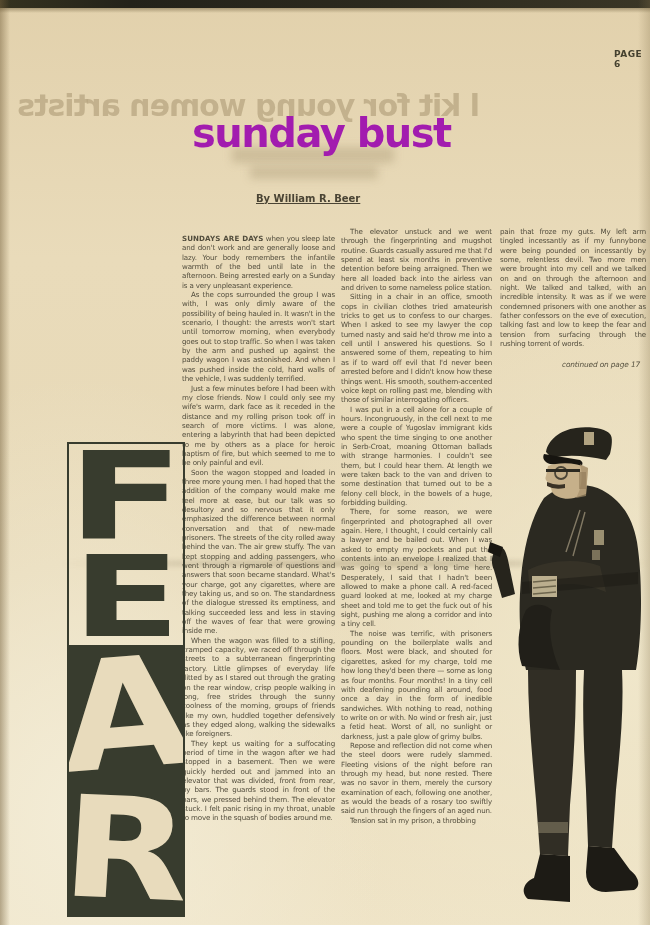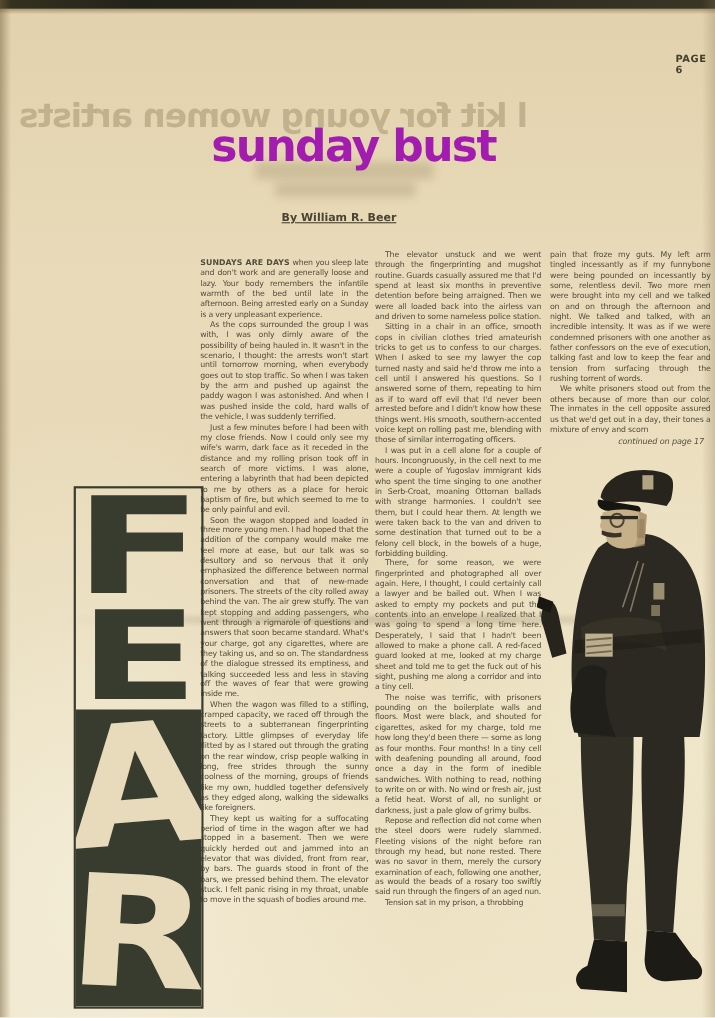--- a/index.html
+++ b/index.html
@@ -40,21 +40,21 @@
   
   .col{font-size:7.1px;line-height:9.35px;letter-spacing:-.15px;
     text-align:justify;color:#514c3c;}
   .col p{margin:0;text-indent:9px;}
   .col p.noindent{text-indent:0;}
   .col1{left:182px;top:234px;width:153px;}
   .col2{left:341px;top:227px;width:151px;}
   .col3{left:500px;top:227px;width:146px;}
   .lead-in{font-weight:bold;letter-spacing:.1px;}
   .continued{display:block;text-align:right;font-style:italic;
-    font-size:7.4px;margin-top:2px;padding-right:6px;color:#55503f;}
+    font-size:7.4px;margin-top:12px;padding-right:6px;color:#55503f;}
   
   .fear-box{left:67px;top:442px;width:118px;height:475px;box-sizing:border-box;
     border:2px solid #383c2e;overflow:hidden;background:transparent;}
   .fear-letter{display:flex;align-items:center;justify-content:center;
     font-family:"DejaVu Sans",sans-serif;font-weight:bold;}
   .fl-f{height:105px;color:#383c2e;font-size:122px;}
   .fl-f span{transform:scaleX(1.4);}
   .fl-e{height:96px;color:#383c2e;font-size:112px;}
   .fl-e span{transform:scaleX(1.42);}
   .fear-dark{height:270px;background:#383c2e;}
@@ -85,32 +85,31 @@
 <div class="abs col col1">
   <p class="noindent"><b class="lead-in">SUNDAYS ARE DAYS</b><span> when you sleep late and don't work and are generally loose and lazy. Your body remembers the infantile warmth of the bed until late in the afternoon. Being arrested early on a Sunday is a very unpleasant experience.</span></p>
   <p>As the cops surrounded the group I was with, I was only dimly aware of the possibility of being hauled in. It wasn't in the scenario, I thought: the arrests won't start until tomorrow morning, when everybody goes out to stop traffic. So when I was taken by the arm and pushed up against the paddy wagon I was astonished. And when I was pushed inside the cold, hard walls of the vehicle, I was suddenly terrified.</p>
   <p>Just a few minutes before I had been with my close friends. Now I could only see my wife's warm, dark face as it receded in the distance and my rolling prison took off in search of more victims. I was alone, entering a labyrinth that had been depicted to me by others as a place for heroic baptism of fire, but which seemed to me to be only painful and evil.</p>
   <p>Soon the wagon stopped and loaded in three more young men. I had hoped that the addition of the company would make me feel more at ease, but our talk was so desultory and so nervous that it only emphasized the difference between normal conversation and that of new-made prisoners. The streets of the city rolled away behind the van. The air grew stuffy. The van kept stopping and adding passengers, who went through a rigmarole of questions and answers that soon became standard. What's your charge, got any cigarettes, where are they taking us, and so on. The standardness of the dialogue stressed its emptiness, and talking succeeded less and less in staving off the waves of fear that were growing inside me.</p>
   <p>When the wagon was filled to a stifling, cramped capacity, we raced off through the streets to a subterranean fingerprinting factory. Little glimpses of everyday life flitted by as I stared out through the grating on the rear window, crisp people walking in long, free strides through the sunny coolness of the morning, groups of friends like my own, huddled together defensively as they edged along, walking the sidewalks like foreigners.</p>
   <p>They kept us waiting for a suffocating period of time in the wagon after we had stopped in a basement. Then we were quickly herded out and jammed into an elevator that was divided, front from rear, by bars. The guards stood in front of the bars, we pressed behind them. The elevator stuck. I felt panic rising in my throat, unable to move in the squash of bodies around me.</p>
 </div>
 
 <div class="abs col col2">
-  <p>The elevator unstuck and we went through the fingerprinting and mugshot routine. Guards casually assured me that I'd spend at least six months in preventive detention before being arraigned. Then we were all loaded back into the airless van and driven to some nameless police station.</p>
+  <p>The elevator unstuck and we went through the fingerprinting and mugshot routine. Guards casually assured me that I'd spend at least six months in preventive detention before being arraigned. Then we here all loaded back into the airless van and driven to some nameless police station.</p>
   <p>Sitting in a chair in an office, smooth cops in civilian clothes tried amateurish tricks to get us to confess to our charges. When I asked to see my lawyer the cop turned nasty and said he'd throw me into a cell until I answered his questions. So I answered some of them, repeating to him as if to ward off evil that I'd never been arrested before and I didn't know how these things went. His smooth, southern-accented voice kept on rolling past me, blending with those of similar interrogating officers.</p>
   <p>I was put in a cell alone for a couple of hours. Incongruously, in the cell next to me were a couple of Yugoslav immigrant kids who spent the time singing to one another in Serb-Croat, moaning Ottoman ballads with strange harmonies. I couldn't see them, but I could hear them. At length we were taken back to the van and driven to some destination that turned out to be a felony cell block, in the bowels of a huge, forbidding building.</p>
   <p>There, for some reason, we were fingerprinted and photographed all over again. Here, I thought, I could certainly call a lawyer and be bailed out. When I was asked to empty my pockets and put the contents into an envelope I realized that I was going to spend a long time here. Desperately, I said that I hadn't been allowed to make a phone call. A red-faced guard looked at me, looked at my charge sheet and told me to get the fuck out of his sight, pushing me along a corridor and into a tiny cell.</p>
   <p>The noise was terrific, with prisoners pounding on the boilerplate walls and floors. Most were black, and shouted for cigarettes, asked for my charge, told me how long they'd been there — some as long as four months. Four months! In a tiny cell with deafening pounding all around, food once a day in the form of inedible sandwiches. With nothing to read, nothing to write on or with. No wind or fresh air, just a fetid heat. Worst of all, no sunlight or darkness, just a pale glow of grimy bulbs.</p>
   <p>Repose and reflection did not come when the steel doors were rudely slammed. Fleeting visions of the night before ran through my head, but none rested. There was no savor in them, merely the cursory examination of each, following one another, as would the beads of a rosary too swiftly said run through the fingers of an aged nun.</p>
   <p>Tension sat in my prison, a throbbing</p>
 </div>
 
 <div class="abs col col3">
   <p class="noindent">pain that froze my guts. My left arm tingled incessantly as if my funnybone were being pounded on incessantly by some, relentless devil. Two more men were brought into my cell and we talked on and on through the afternoon and night. We talked and talked, with an incredible intensity. It was as if we were condemned prisoners with one another as father confessors on the eve of execution, talking fast and low to keep the fear and tension from surfacing through the rushing torrent of words.</p>
-  <p>We white prisoners stood out from the others because of more than our color. The inmates in the cell opposite assured us that we'd get out in a day, their tones a mixture of envy and scorn</p>
   <span class="continued">continued on page 17</span>
 </div>
 
 <div class="abs fear-box">
   <div class="fear-letter fl-f">
       <span>F</span>
     </div>
   <div class="fear-letter fl-e">
       <span>E</span>
     </div>

